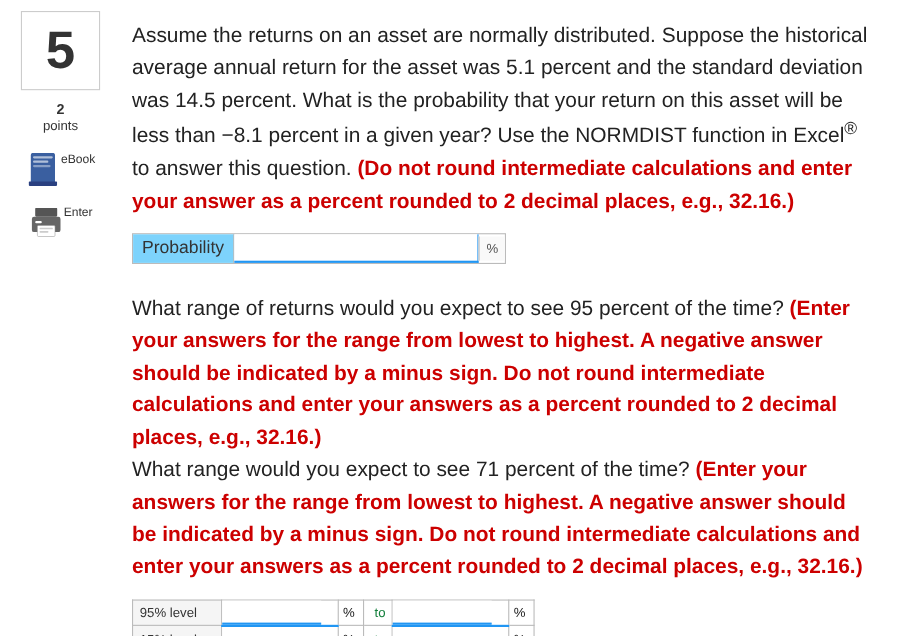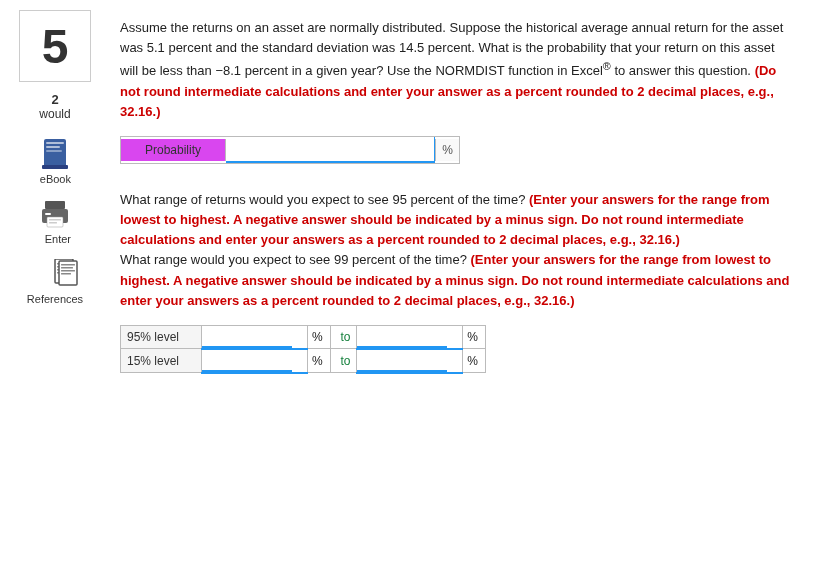--- a/index.html
+++ b/index.html
@@ -42,22 +42,22 @@
       color: #333;
       margin-bottom: 18px;
     }
     .points-label .points-num {
       display: block;
       font-size: 13px;
       font-weight: bold;
     }
     .sidebar-item {
       display: flex;
-      flex-direction: column;
-      align-items: flex-end;
+      flex-direction: row;
+      align-items: flex-start;
       margin-bottom: 14px;
       cursor: pointer;
     }
     .sidebar-icon {
       width: 32px;
       height: 32px;
       display: flex;
       align-items: center;
       justify-content: center;
       margin-bottom: 2px;
@@ -65,41 +65,41 @@
     .sidebar-item-label {
       font-size: 11px;
       color: #333;
       text-align: center;
     }
     .main-content {
       flex: 1;
       padding: 18px 20px 18px 10px;
     }
     .question-text {
-      font-size: 13px;
+      font-size: 19px;
       line-height: 1.55;
       color: #222;
       margin-bottom: 14px;
     }
     .question-text .bold-red {
       color: #cc0000;
       font-weight: bold;
     }
     .input-row {
       display: flex;
       align-items: center;
       margin-bottom: 20px;
       border: 1px solid #bbb;
       width: 340px;
     }
     .input-label {
-      background: #d946ef;
+      background: #7dd3fc;
       border-right: 1px solid #bbb;
-      padding: 4px 24px;
-      font-size: 12px;
+      padding: 4px 8px;
+      font-size: 16px;
       min-width: 90px;
       color: #333;
     }
     .input-field {
       flex: 1;
       border: none;
       outline: none;
       padding: 4px 6px;
       font-size: 12px;
       background: #fff;
@@ -163,21 +163,21 @@
 <body>
 
 <div class="layout">
 
   <div class="sidebar">
     <div class="question-number-box">
       <span>5</span>
     </div>
     <div class="points-label">
       <span class="points-num">2</span>
-      <span>would</span>
+      <span>points</span>
     </div>
     <div class="sidebar-item">
       <div class="sidebar-icon">
         <svg width="26" height="32" viewBox="0 0 26 32">
           <rect x="2" y="0" width="22" height="29" rx="2" fill="#3a5fa0"></rect>
           <rect x="4" y="3" width="18" height="2" rx="1" fill="#fff" opacity="0.6"></rect>
           <rect x="4" y="7" width="14" height="2" rx="1" fill="#fff" opacity="0.6"></rect>
           <rect x="4" y="11" width="16" height="2" rx="1" fill="#fff" opacity="0.4"></rect>
           <rect x="0" y="26" width="26" height="4" rx="1" fill="#2a4080"></rect>
         </svg>
@@ -190,58 +190,41 @@
           <rect x="4" y="0" width="20" height="8" rx="1" fill="#555"></rect>
           <rect x="1" y="8" width="26" height="14" rx="2" fill="#666"></rect>
           <rect x="4" y="12" width="6" height="2" rx="1" fill="#fff"></rect>
           <rect x="6" y="16" width="16" height="10" rx="1" fill="#fff" stroke="#999" stroke-width="0.5"></rect>
           <rect x="8" y="18" width="12" height="1.5" rx="0.5" fill="#ccc"></rect>
           <rect x="8" y="21" width="8" height="1.5" rx="0.5" fill="#ccc"></rect>
         </svg>
       </div>
       <span class="sidebar-item-label">Enter</span>
     </div>
-    <div class="sidebar-item">
-      <div class="sidebar-icon">
-        <svg width="26" height="32" viewBox="0 0 26 32">
-          <rect x="1" y="0" width="18" height="24" rx="1" fill="#fff" stroke="#555" stroke-width="1.5"></rect>
-          <rect x="3" y="4" width="14" height="1.5" rx="0.5" fill="#888"></rect>
-          <rect x="3" y="7" width="12" height="1.5" rx="0.5" fill="#888"></rect>
-          <rect x="3" y="10" width="14" height="1.5" rx="0.5" fill="#888"></rect>
-          <rect x="3" y="13" width="10" height="1.5" rx="0.5" fill="#888"></rect>
-          <rect x="5" y="2" width="18" height="24" rx="1" fill="#fff" stroke="#555" stroke-width="1.5"></rect>
-          <rect x="7" y="5" width="14" height="1.5" rx="0.5" fill="#888"></rect>
-          <rect x="7" y="8" width="12" height="1.5" rx="0.5" fill="#888"></rect>
-          <rect x="7" y="11" width="14" height="1.5" rx="0.5" fill="#888"></rect>
-          <rect x="7" y="14" width="10" height="1.5" rx="0.5" fill="#888"></rect>
-        </svg>
-      </div>
-      <span class="sidebar-item-label">References</span>
-    </div>
   </div>
 
   <div class="main-content">
 
     <div class="question-text">
       <span>Assume the returns on an asset are normally distributed. Suppose the historical average annual return for the asset was 5.1 percent and the standard deviation was 14.5 percent. What is the probability that your return on this asset will be less than −8.1 percent in a given year? Use the NORMDIST function in Excel</span><sup>®</sup><span> to answer this question.</span>
       <span class="bold-red">(Do not round intermediate calculations and enter your answer as a percent rounded to 2 decimal places, e.g., 32.16.)</span>
     </div>
 
     <div class="input-row">
       <div class="input-label">Probability</div>
       <input class="input-field" type="text" value="" style="">
       <div class="input-unit">%</div>
     </div>
 
     <div class="range-section">
       <div class="question-text">
         <span>What range of returns would you expect to see 95 percent of the time?</span>
         <span class="bold-red">(Enter your answers for the range from lowest to highest. A negative answer should be indicated by a minus sign. Do not round intermediate calculations and enter your answers as a percent rounded to 2 decimal places, e.g., 32.16.)</span>
         <br>
-        <span>What range would you expect to see 99 percent of the time?</span>
+        <span>What range would you expect to see 71 percent of the time?</span>
         <span class="bold-red">(Enter your answers for the range from lowest to highest. A negative answer should be indicated by a minus sign. Do not round intermediate calculations and enter your answers as a percent rounded to 2 decimal places, e.g., 32.16.)</span>
       </div>
 
       <table class="range-table">
         <tbody>
           <tr>
             <td class="row-label"><span>95% level</span></td>
             <td class="cell-input">
               <input type="text" value="" style="border-top: none; border-right: none; border-left: none; border-image: initial; outline: none; width: 90px; height: 22px; font-size: 12px; padding: 2px 4px; border-bottom: 2px solid rgb(33, 150, 243);">
             </td>

